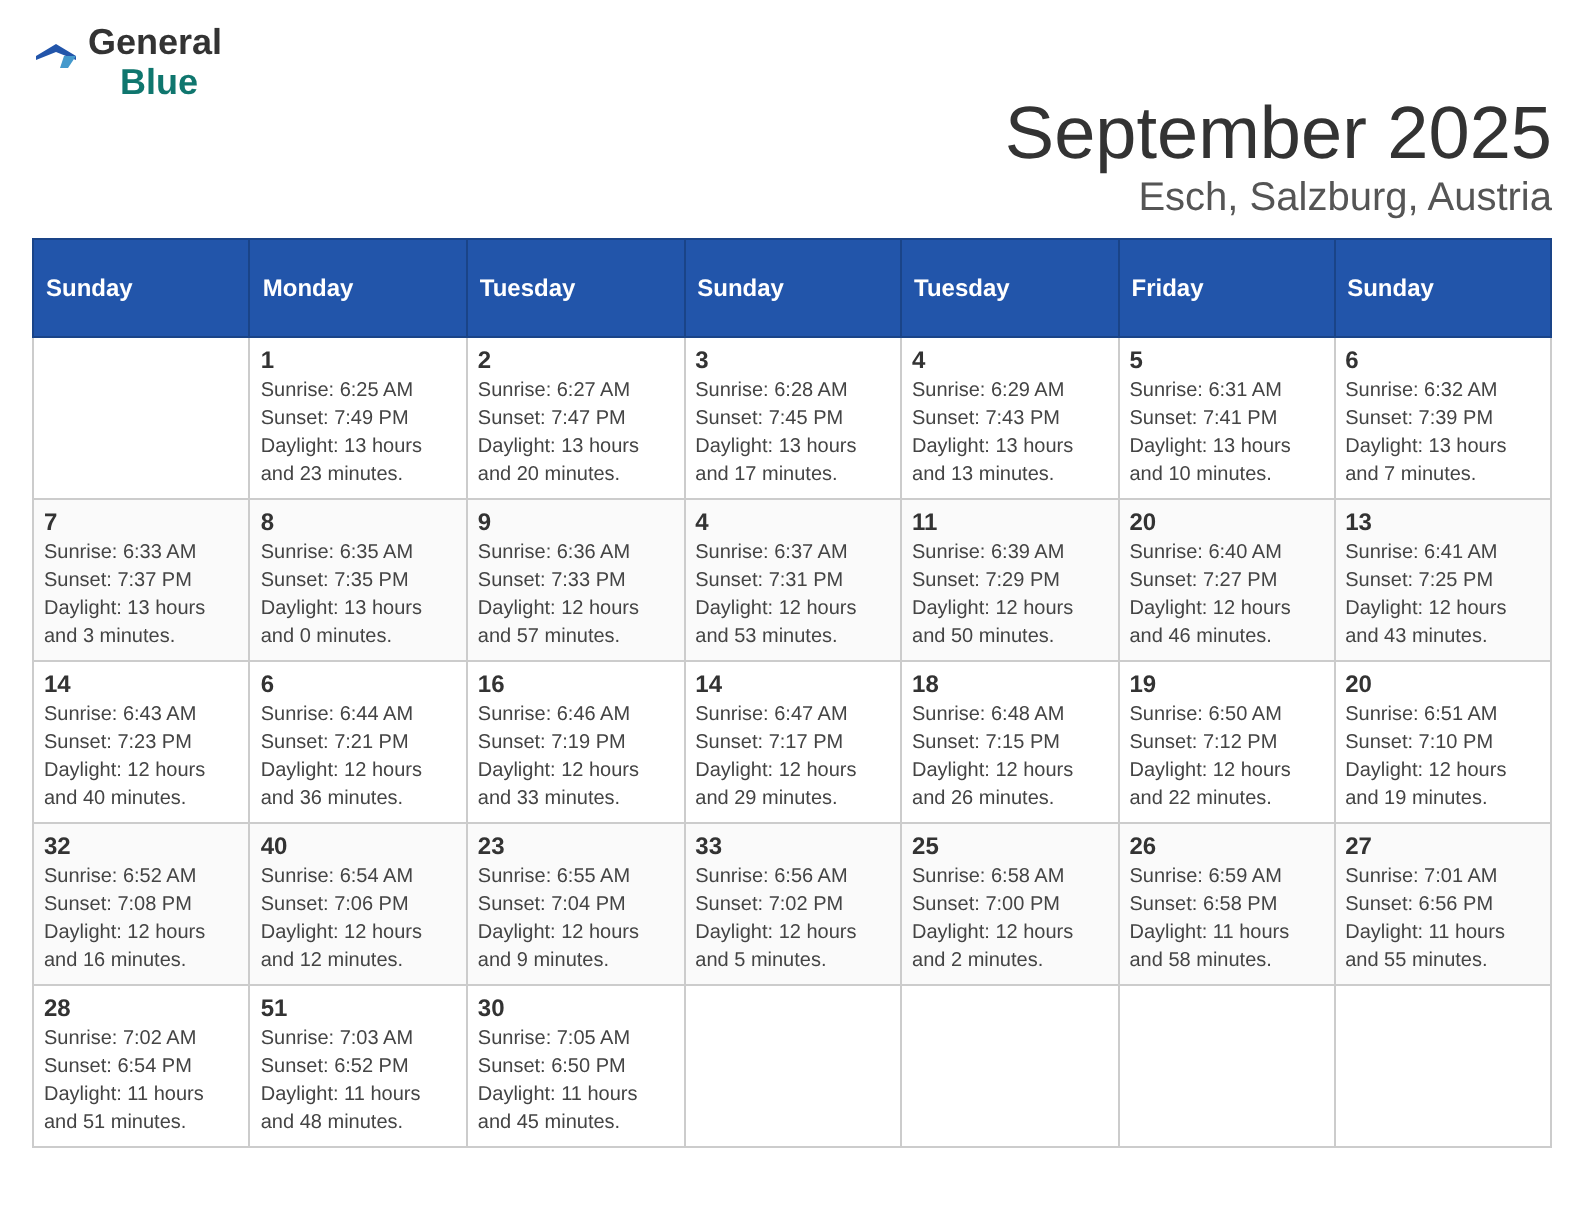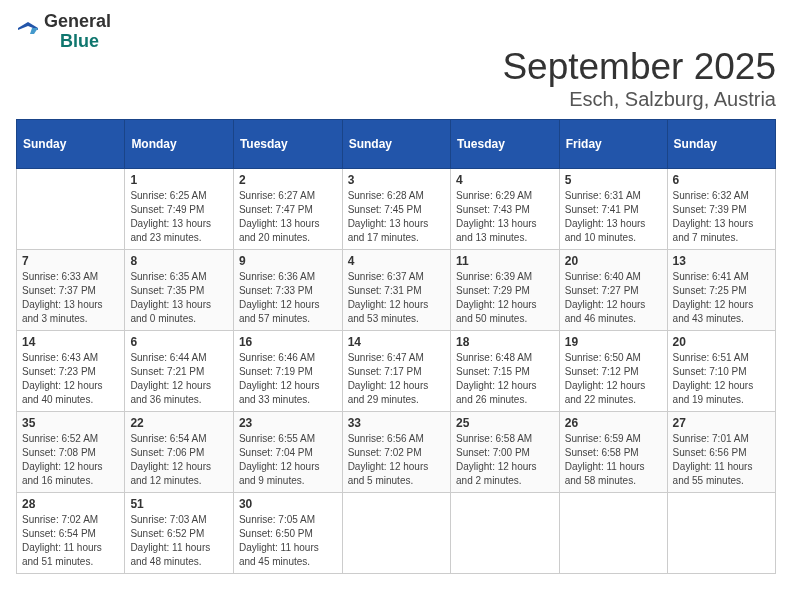--- a/index.html
+++ b/index.html
@@ -209,25 +209,25 @@
             <span class="day-number">19</span>
             <div class="day-info">Sunrise: 6:50 AM<br>Sunset: 7:12 PM<br>Daylight: 12 hours<br>and 22 minutes.</div>
           </td>
           <td>
             <span class="day-number">20</span>
             <div class="day-info">Sunrise: 6:51 AM<br>Sunset: 7:10 PM<br>Daylight: 12 hours<br>and 19 minutes.</div>
           </td>
         </tr>
         <tr>
           <td>
-            <span class="day-number">35</span>
+            <span class="day-number">32</span>
             <div class="day-info">Sunrise: 6:52 AM<br>Sunset: 7:08 PM<br>Daylight: 12 hours<br>and 16 minutes.</div>
           </td>
           <td>
-            <span class="day-number">22</span>
+            <span class="day-number">40</span>
             <div class="day-info">Sunrise: 6:54 AM<br>Sunset: 7:06 PM<br>Daylight: 12 hours<br>and 12 minutes.</div>
           </td>
           <td>
             <span class="day-number">23</span>
             <div class="day-info">Sunrise: 6:55 AM<br>Sunset: 7:04 PM<br>Daylight: 12 hours<br>and 9 minutes.</div>
           </td>
           <td>
             <span class="day-number">33</span>
             <div class="day-info">Sunrise: 6:56 AM<br>Sunset: 7:02 PM<br>Daylight: 12 hours<br>and 5 minutes.</div>
           </td>

